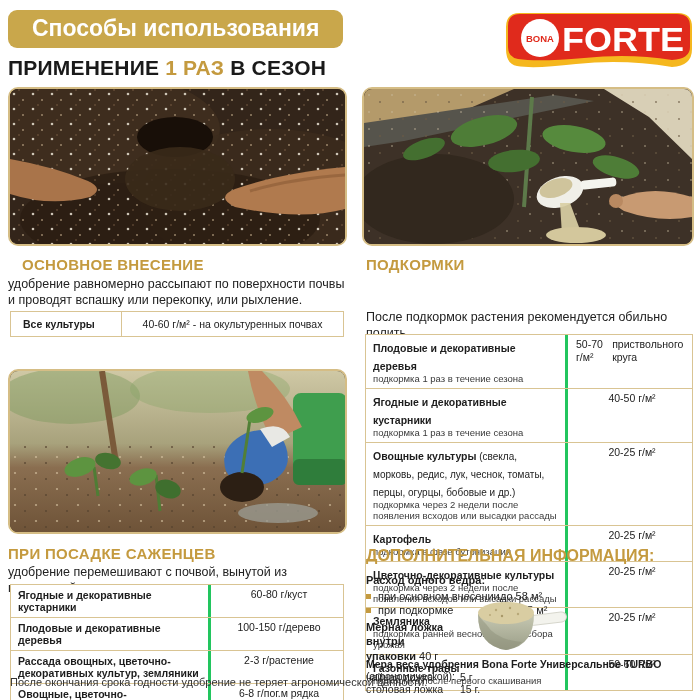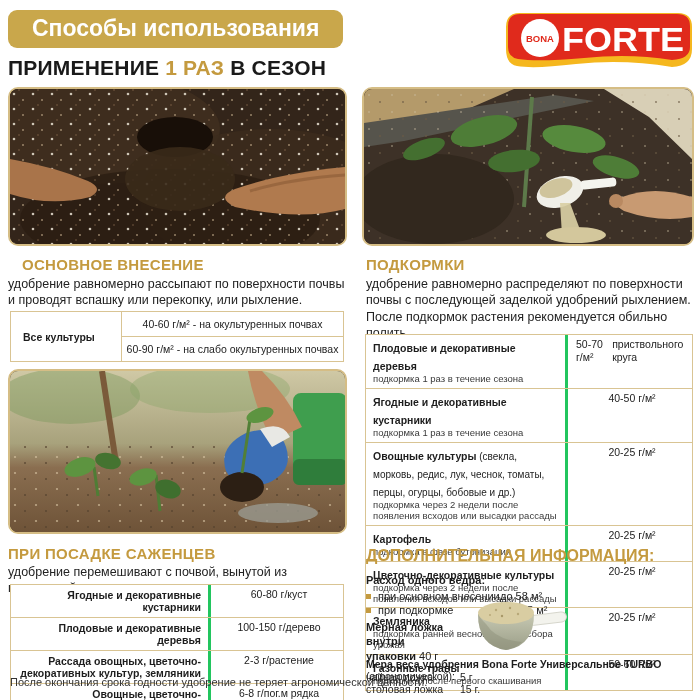--- a/index.html
+++ b/index.html
@@ -22,21 +22,21 @@
   .photo-tr{left:362px;top:87px;width:328px;height:155px;}
   .photo-ml{left:8px;top:369px;width:335px;height:161px;}
 
   .sec-h{position:absolute;font-size:15px;font-weight:bold;color:#c49a3f;letter-spacing:.3px;}
   .para{position:absolute;font-size:12.5px;line-height:1.28;color:#222;}
 
   .tbl{position:absolute;border:1px solid #d9c493;background:#fff;}
   .trow{display:flex;border-top:1px solid #d9c493;}
   .trow:first-child{border-top:none;}
   .tname{flex:1;padding:3px 7px;}
-  .tname .b{font-weight:bold;font-size:10.5px;line-height:1.15;text-align:right;}
+  .tname .b{font-weight:bold;font-size:10.5px;line-height:1.15;}
   .tname .pl{font-size:10px;line-height:1.15;}
   .note{font-size:9.5px;line-height:1.15;color:#3a3a3a;}
   .tval{width:112px;border-left:3px solid #22c55e;display:flex;flex-direction:row;
         justify-content:center;padding:3px 4px 3px 8px;font-size:10.5px;line-height:1.2;color:#222;}
 
   
   .tbl1{left:10px;top:311px;width:332px;}
   .tbl1 .lab{width:98px;border-right:1px solid #d9c493;display:flex;align-items:center;
         justify-content:flex-start;padding:0 0 0 12px;font-weight:bold;font-size:10.5px;}
   .tbl1 .opts{flex:1;display:flex;flex-direction:column;}
@@ -139,27 +139,25 @@
   </div>
 
   <div class="sec-h" style="left:8px;top:256px;margin-left:14px;">ОСНОВНОЕ ВНЕСЕНИЕ</div>
   <div class="para" style="left:8px;top:276px;width:340px;">удобрение равномерно рассыпают по поверхности почвы и проводят вспашку или перекопку, или рыхление.</div>
 
   <div class="tbl tbl1">
     <div class="tbl1row">
       <div class="lab">Все культуры</div>
       <div class="opts">
         <div class="opt">40-60 г/м² - на окультуренных почвах</div>
-        <div class="opt">60-90 г/м² - на слабо окультуренных почвах</div>
       </div>
     </div>
   </div>
 
   <div class="sec-h" style="left:366px;top:256px;">ПОДКОРМКИ</div>
-  <div class="para" style="left:366px;top:276px;width:330px;">удобрение равномерно распределяют по поверхности почвы с последующей заделкой удобрений рыхлением.</div>
   <div class="para" style="left:366px;top:309px;width:330px;">После подкормок растения рекомендуется обильно полить.</div>
 
   <div class="tbl" style="left:365px;top:334px;width:326px;">
     <div class="trow">
       <div class="tname">
         <span class="b">Плодовые и декоративные деревья</span>
         <div class="note">подкормка 1 раз в течение сезона</div>
       </div>
       <div class="tval">
         <div>50-70 г/м²</div>

